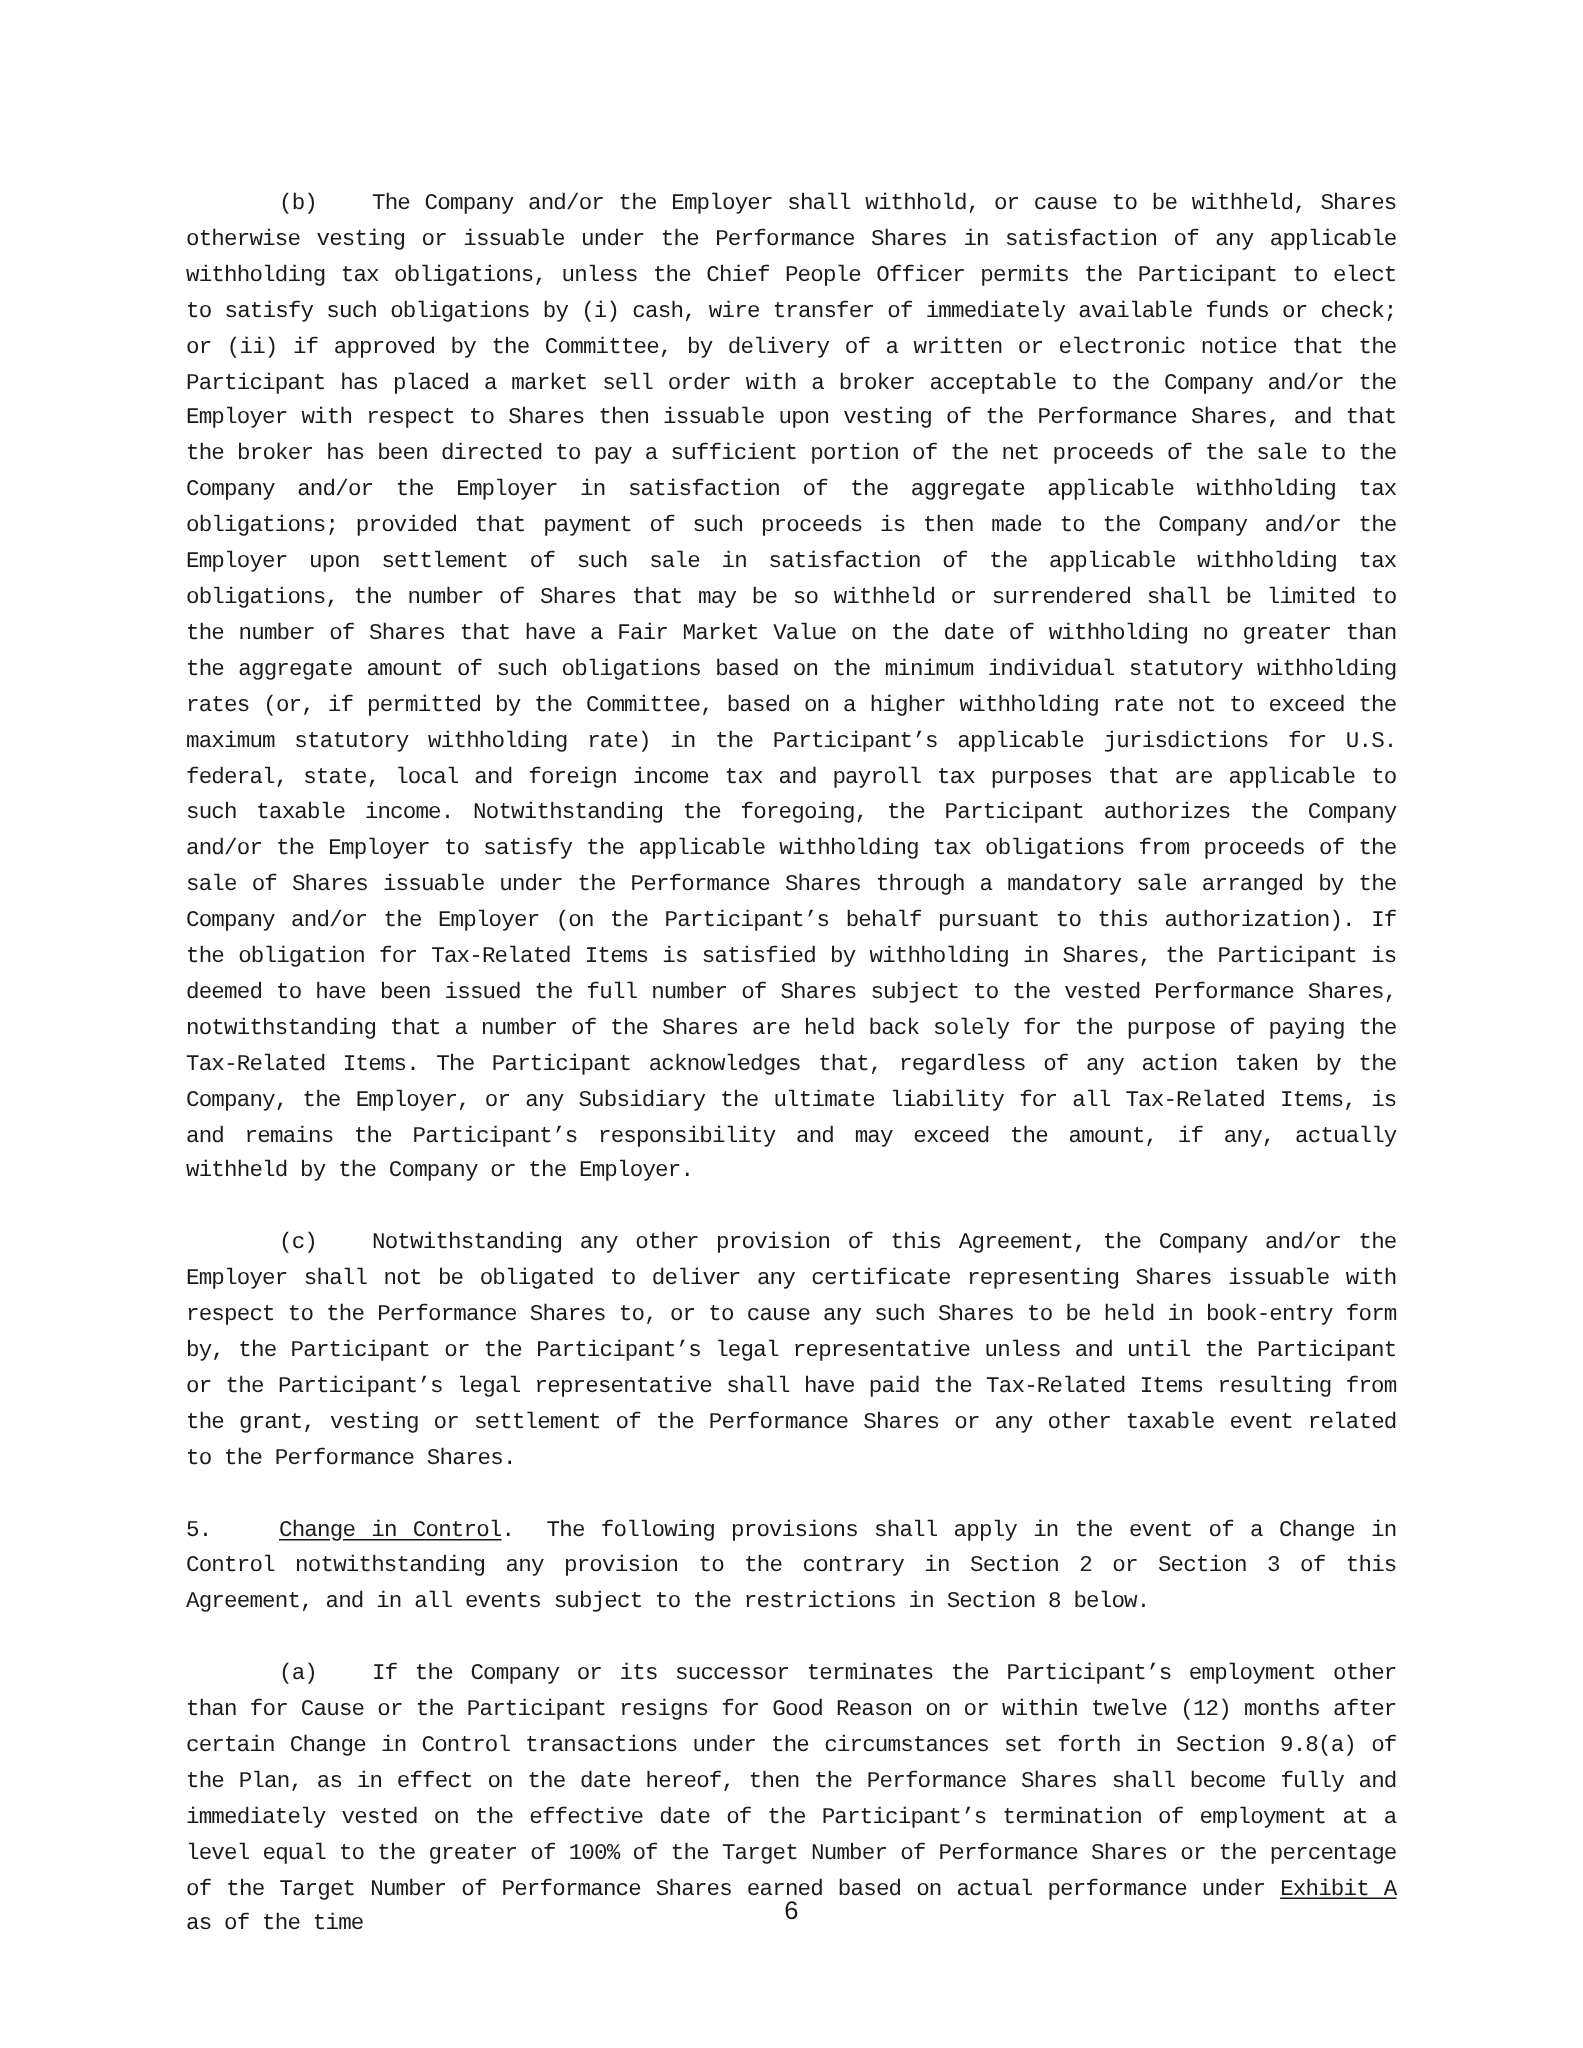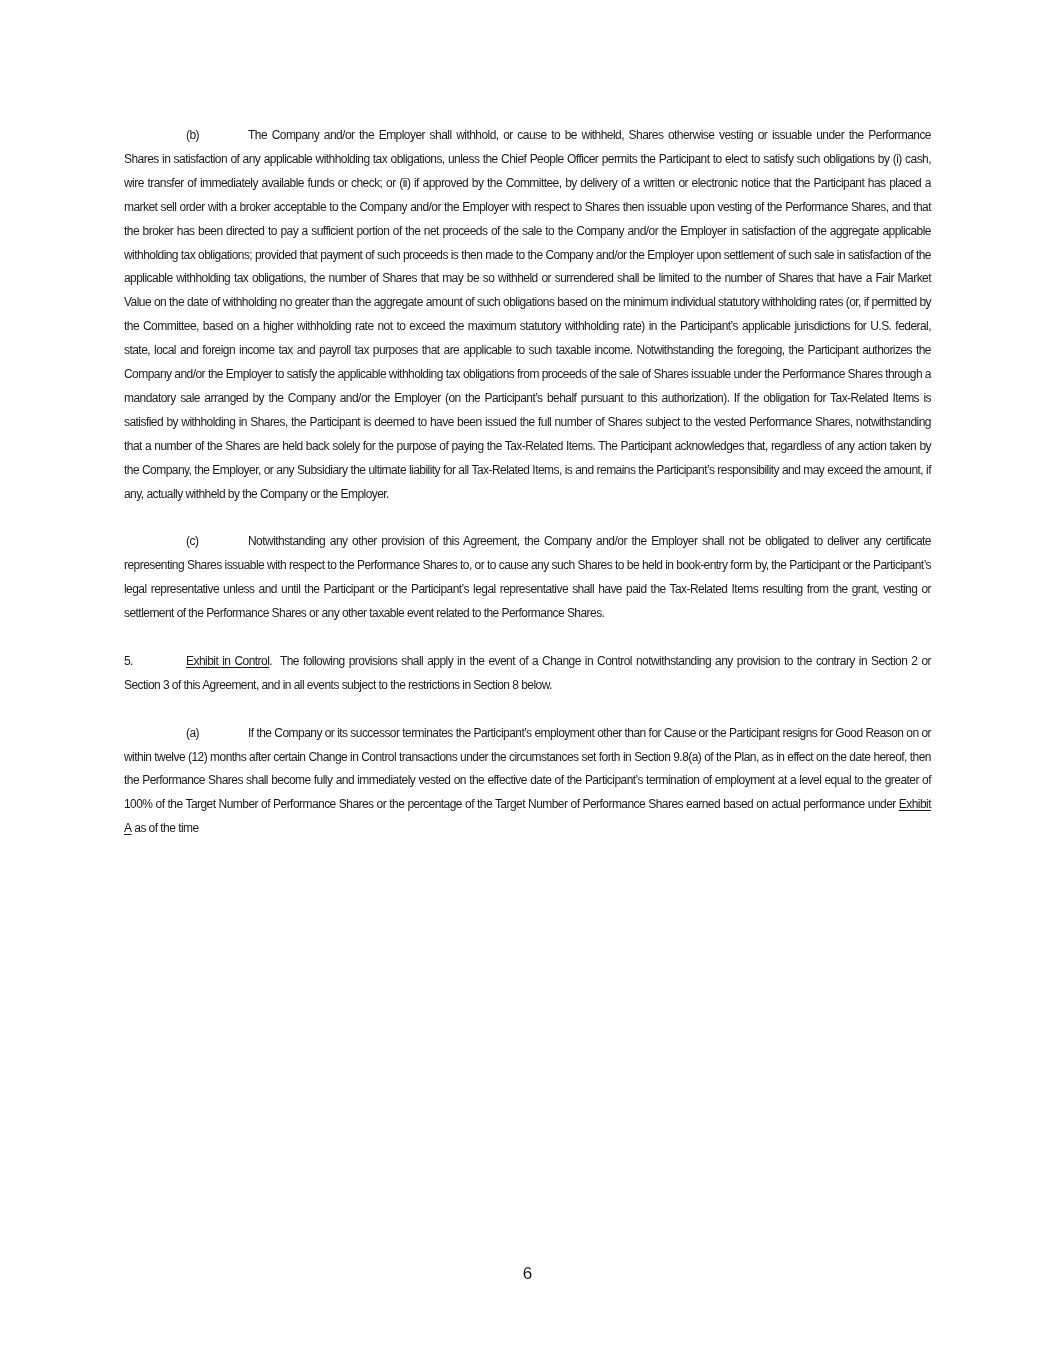--- a/index.html
+++ b/index.html
@@ -1,38 +1,38 @@
 <!DOCTYPE html>
 <html><head>
 <meta charset="utf-8">
 <style>
   html, body { margin: 0; padding: 0; background: #ffffff; }
   body { width: 1055px; height: 1365px; position: relative; overflow: hidden; }
   .page {
     position: absolute; left: 124px; top: 124px; width: 807px;
-    font-family: Liberation Sans, sans-serif;
-    font-size: 12px; line-height: 23.9px; color: #1a1a1a;
+    font-family: Liberation Mono, monospace;
+    font-size: 15px; line-height: 23.9px; color: #1a1a1a;
     letter-spacing: -0.55px;
   }
   .para { margin: 0; text-align: justify; text-align-last: left; }
   .gap { height: 23.9px; }
   .label { display: inline-block; width: 62px; }
   .indent { display: inline-block; width: 62px; }
   .u { text-decoration: underline; text-underline-offset: 2px; }
   .pagenum {
     position: absolute; left: 0; width: 1055px; top: 1264px; text-align: center;
     font-family: "Liberation Sans", sans-serif; font-size: 17px; color: #1a1a1a;
   }
 </style>
 </head>
 <body>
 
 <div class="page">
   <p class="para"><span class="indent"></span><span class="label">(b)</span><span>The Company and/or the Employer shall withhold, or cause to be withheld, Shares otherwise vesting or issuable under the Performance Shares in satisfaction of any applicable withholding tax obligations, unless the Chief People Officer permits the Participant to elect to satisfy such obligations by (i) cash, wire transfer of immediately available funds or check; or (ii) if approved by the Committee, by delivery of a written or electronic notice that the Participant has placed a market sell order with a broker acceptable to the Company and/or the Employer with respect to Shares then issuable upon vesting of the Performance Shares, and that the broker has been directed to pay a sufficient portion of the net proceeds of the sale to the Company and/or the Employer in satisfaction of the aggregate applicable withholding tax obligations; provided that payment of such proceeds is then made to the Company and/or the Employer upon settlement of such sale in satisfaction of the applicable withholding tax obligations, the number of Shares that may be so withheld or surrendered shall be limited to the number of Shares that have a Fair Market Value on the date of withholding no greater than the aggregate amount of such obligations based on the minimum individual statutory withholding rates (or, if permitted by the Committee, based on a higher withholding rate not to exceed the maximum statutory withholding rate) in the Participant’s applicable jurisdictions for U.S. federal, state, local and foreign income tax and payroll tax purposes that are applicable to such taxable income. Notwithstanding the foregoing, the Participant authorizes the Company and/or the Employer to satisfy the applicable withholding tax obligations from proceeds of the sale of Shares issuable under the Performance Shares through a mandatory sale arranged by the Company and/or the Employer (on the Participant’s behalf pursuant to this authorization).  If the obligation for Tax-Related Items is satisfied by withholding in Shares, the Participant is deemed to have been issued the full number of Shares subject to the vested Performance Shares, notwithstanding that a number of the Shares are held back solely for the purpose of paying the Tax-Related Items. The Participant acknowledges that, regardless of any action taken by the Company, the Employer, or any Subsidiary the ultimate liability for all Tax-Related Items, is and remains the Participant’s responsibility and may exceed the amount, if any, actually withheld by the Company or the Employer.</span></p>
   <div class="gap"></div>
   <p class="para"><span class="indent"></span><span class="label">(c)</span><span>Notwithstanding any other provision of this Agreement, the Company and/or the Employer shall not be obligated to deliver any certificate representing Shares issuable with respect to the Performance Shares to, or to cause any such Shares to be held in book-entry form by, the Participant or the Participant’s legal representative unless and until the Participant or the Participant’s legal representative shall have paid the Tax-Related Items resulting from the grant, vesting or settlement of the Performance Shares or any other taxable event related to the Performance Shares.</span></p>
   <div class="gap"></div>
-  <p class="para"><span class="label">5.</span><span class="u">Exhibit in Control</span><span>.</span>&nbsp; <span>The following provisions shall apply in the event of a Change in Control notwithstanding any provision to the contrary in Section 2 or Section 3 of this Agreement, and in all events subject to the restrictions in Section 8 below.</span></p>
+  <p class="para"><span class="label">5.</span><span class="u">Change in Control</span><span>.</span>&nbsp; <span>The following provisions shall apply in the event of a Change in Control notwithstanding any provision to the contrary in Section 2 or Section 3 of this Agreement, and in all events subject to the restrictions in Section 8 below.</span></p>
   <div class="gap"></div>
   <p class="para"><span class="indent"></span><span class="label">(a)</span><span>If the Company or its successor terminates the Participant’s employment other than for Cause or the Participant resigns for Good Reason on or within twelve (12) months after certain Change in Control transactions under the circumstances set forth in Section 9.8(a) of the Plan, as in effect on the date hereof, then the Performance Shares shall become fully and immediately vested on the effective date of the Participant’s termination of employment at a level equal to the greater of 100% of the Target Number of Performance Shares or the percentage of the Target Number of Performance Shares earned based on actual performance under</span> <span class="u">Exhibit A</span> <span>as of the time</span></p>
 </div>
 
 <div class="pagenum">6</div>
 
 </body></html>

